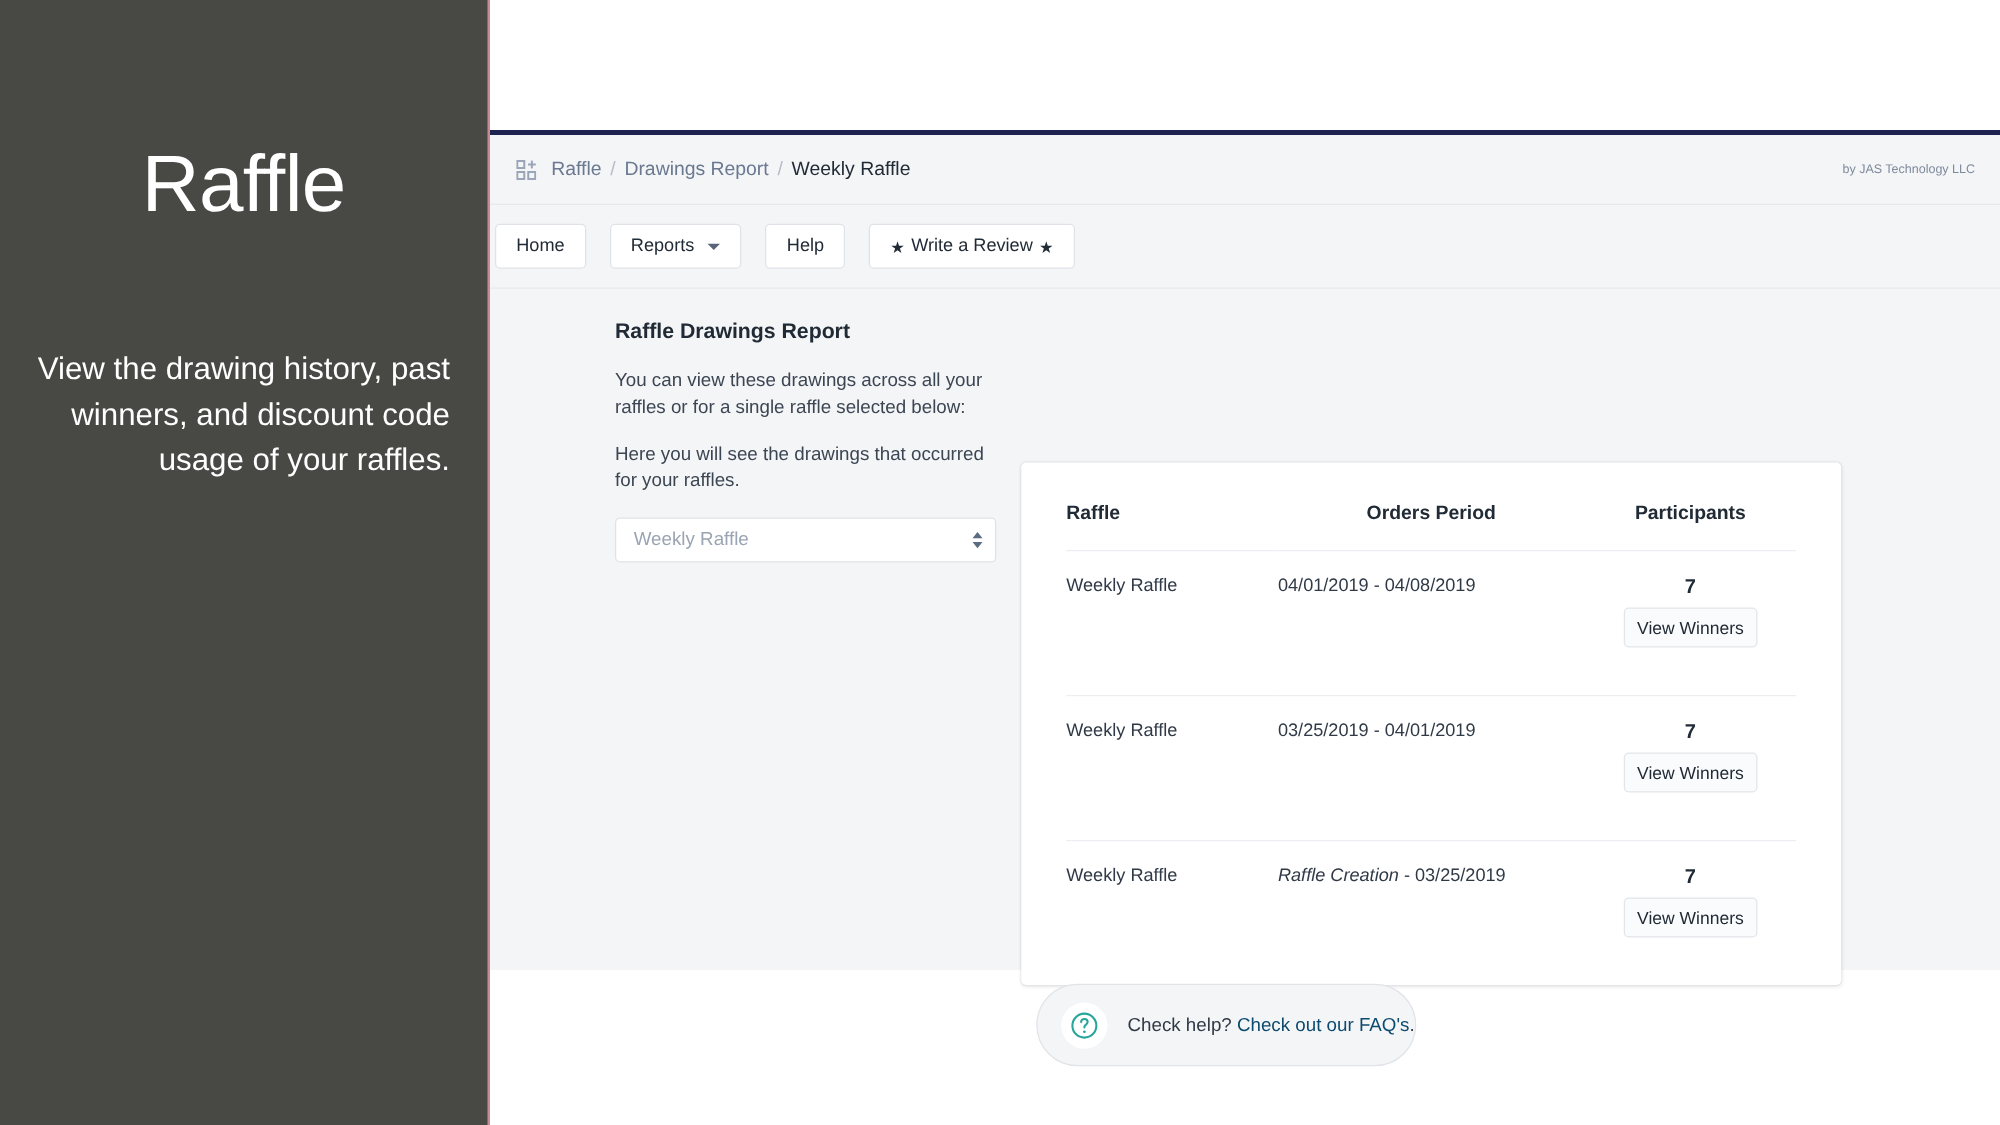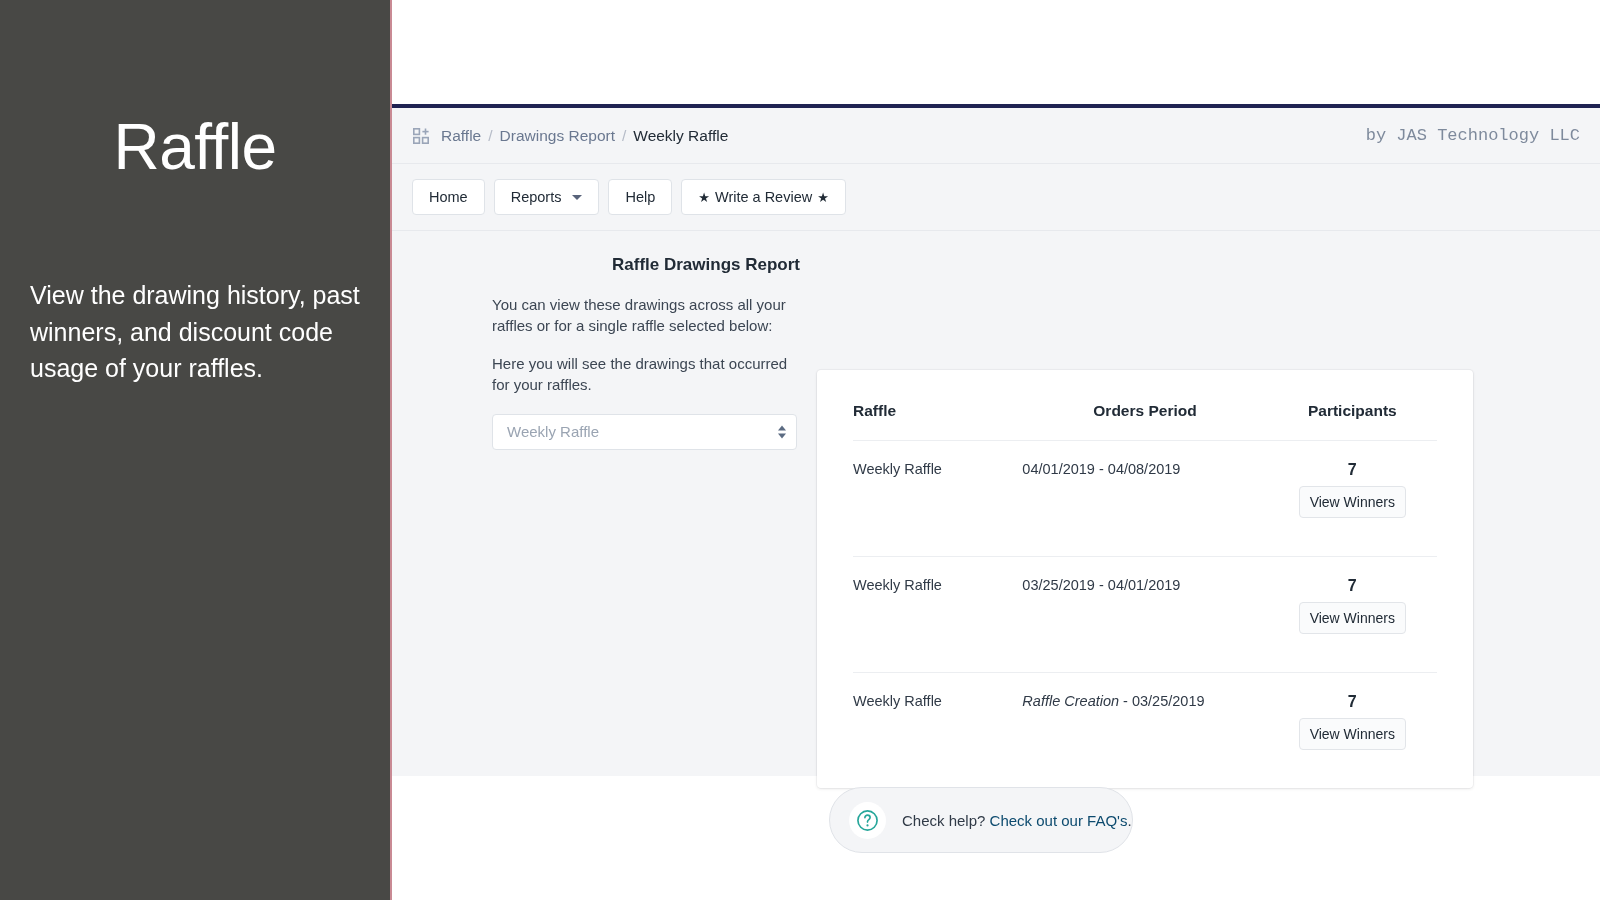--- a/index.html
+++ b/index.html
@@ -38,20 +38,21 @@
     font-weight: 400;
     line-height: 1.1;
     letter-spacing: -0.5px;
   }
   .sidebar-desc {
     margin-top: 95px;
     color: #ffffff;
     font-size: 25px;
     line-height: 1.46;
     font-weight: 400;
+    text-align: right;
   }
 
   
   .app {
     position: absolute;
     left: 392px;
     top: 104px;
     width: 1208px;
     height: 672px;
     background: #f4f5f7;
@@ -66,32 +67,31 @@
     padding: 0 20px 0 21px;
     border-bottom: 1px solid #e7e9ed;
   }
   .grid-icon { width: 16px; height: 16px; flex: none; margin-right: 12px; display: block; }
   .crumbs { display: flex; align-items: center; font-size: 15.5px; }
   .crumb-link { color: #6a7890; }
   .crumb-sep { color: #b6bcc8; margin: 0 7px; }
   .crumb-current { color: #212b36; }
   .byline {
     margin-left: auto;
-    font-size: 17px;
+    font-size: 10px;
     color: #7e8a9c;
-    font-family: Liberation Mono, monospace;
   }
 
   
   .toolbar {
     height: 67px;
     display: flex;
     align-items: center;
-    padding-left: 20px;
-    gap: 9px;
+    padding-left: 4px;
+    gap: 19px;
     border-bottom: 1px solid #e7e9ed;
   }
   .tbtn {
     background: #ffffff;
     border: 1px solid #dfe3e8;
     border-radius: 4px;
     height: 36px;
     padding: 0 16px;
     font-size: 14.5px;
     font-family: "Liberation Sans", sans-serif;
@@ -119,21 +119,20 @@
     position: absolute;
     left: 100px;
     top: 24px;
     width: 308px;
   }
   .panel-title {
     font-size: 17px;
     font-weight: bold;
     color: #212b36;
     margin-bottom: 20px;
-    text-align: right;
   }
   .panel-p {
     font-size: 15px;
     color: #3c4653;
     line-height: 1.38;
     margin-bottom: 18px;
   }
   .select-wrap { position: relative; width: 305px; margin-top: 4px; }
   .raffle-select {
     width: 100%;

